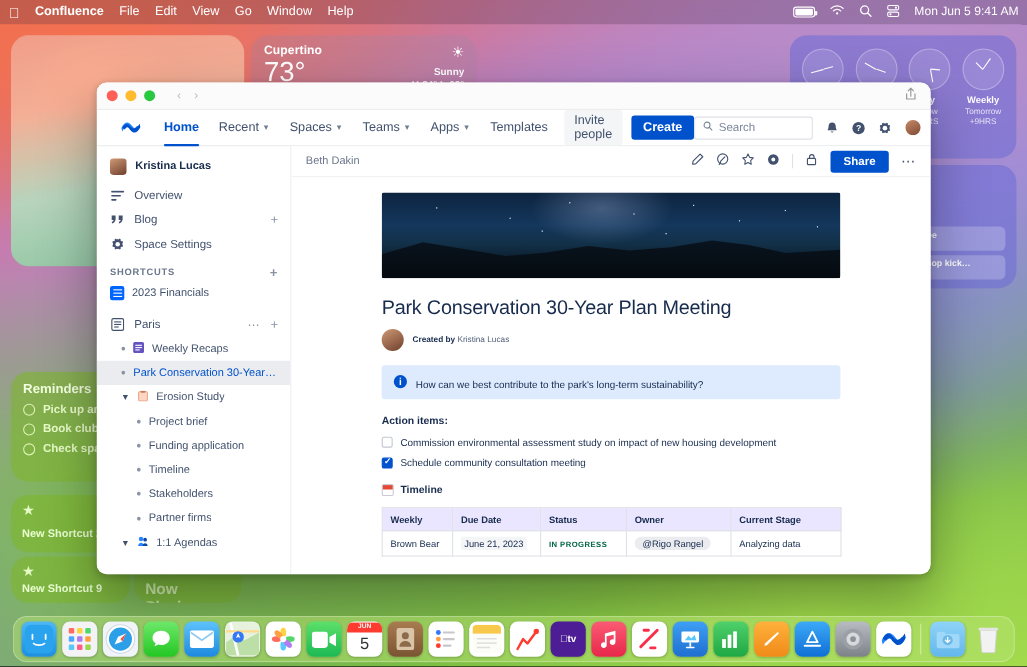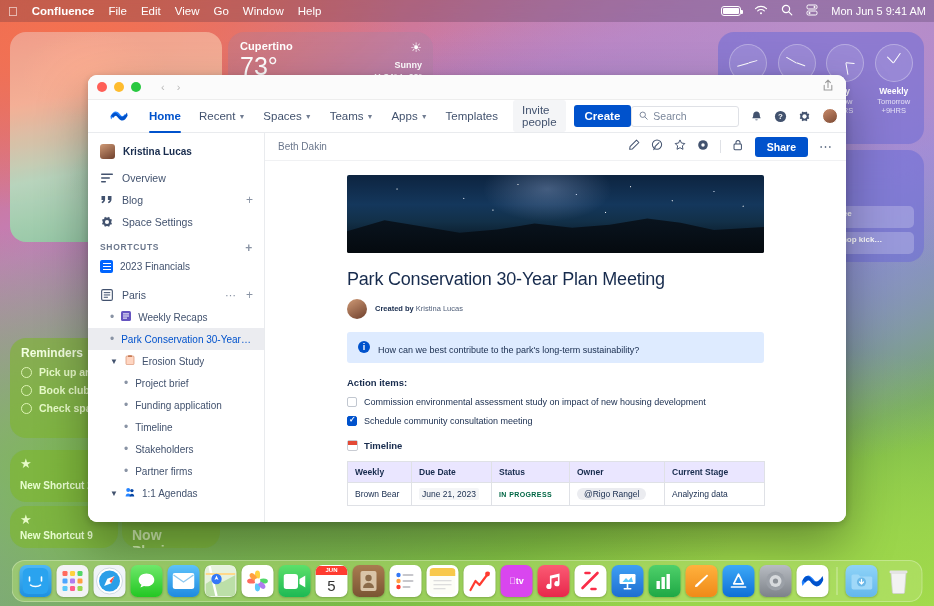--- a/index.html
+++ b/index.html
@@ -834,21 +834,21 @@
         <rect x="4" y="16" width="18" height="1.3" fill="#ddd"></rect>
         <rect x="4" y="20" width="12" height="1.3" fill="#ddd"></rect>
       </svg>
   </span>
   <span class="dockicon" style="background:#fff;">
     <svg width="22" height="22" viewBox="0 0 22 22">
         <path d="M2 20L7 11l4 4 9-12" stroke="#ff3b30" stroke-width="2.2" fill="none" stroke-linecap="round" stroke-linejoin="round"></path>
         <circle cx="19" cy="4" r="2.4" fill="#ff3b30"></circle>
       </svg>
   </span>
-  <span class="dockicon" style="background:#d946ef;">
+  <span class="dockicon" style="background:#4c1d95;">
     <span style="color:#fff;font-size:9px;font-weight:bold;">tv</span>
   </span>
   <span class="dockicon" style="background:linear-gradient(180deg,#fb5b74,#e8274b);">
     <svg width="18" height="18" viewBox="0 0 18 18">
         <path d="M15 1.5v10.2a2.6 2.6 0 11-1.6-2.4V5L7 6.4v8.1a2.6 2.6 0 11-1.6-2.4V3.8z" fill="#fff"></path>
       </svg>
   </span>
   <span class="dockicon" style="background:#fff;">
     <svg width="22" height="22" viewBox="0 0 22 22">
         <path d="M3 18L18 3M6 3h4M12 19h4" stroke="#fa2d48" stroke-width="2.6" stroke-linecap="round"></path>

